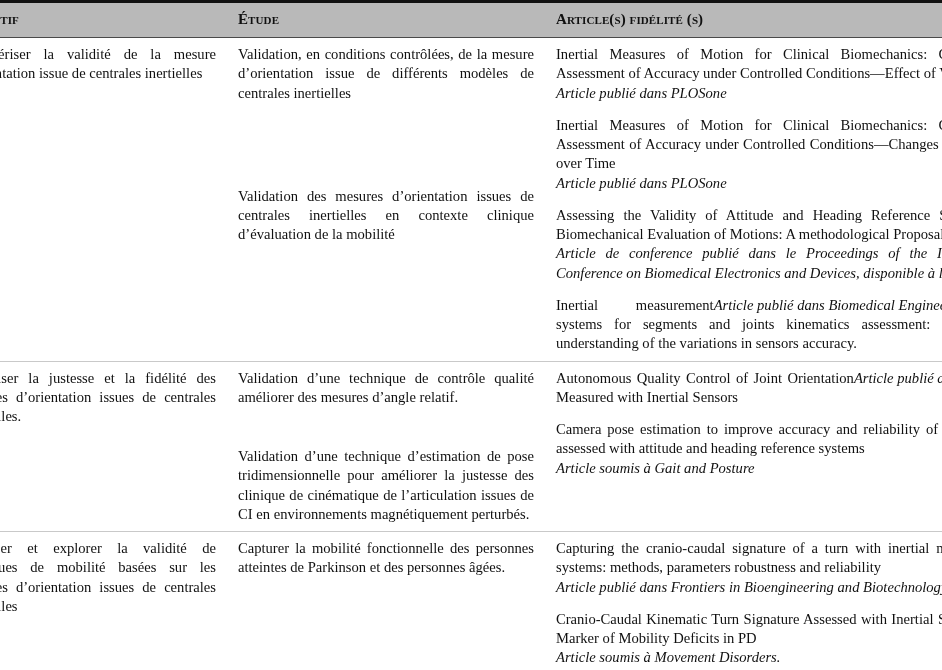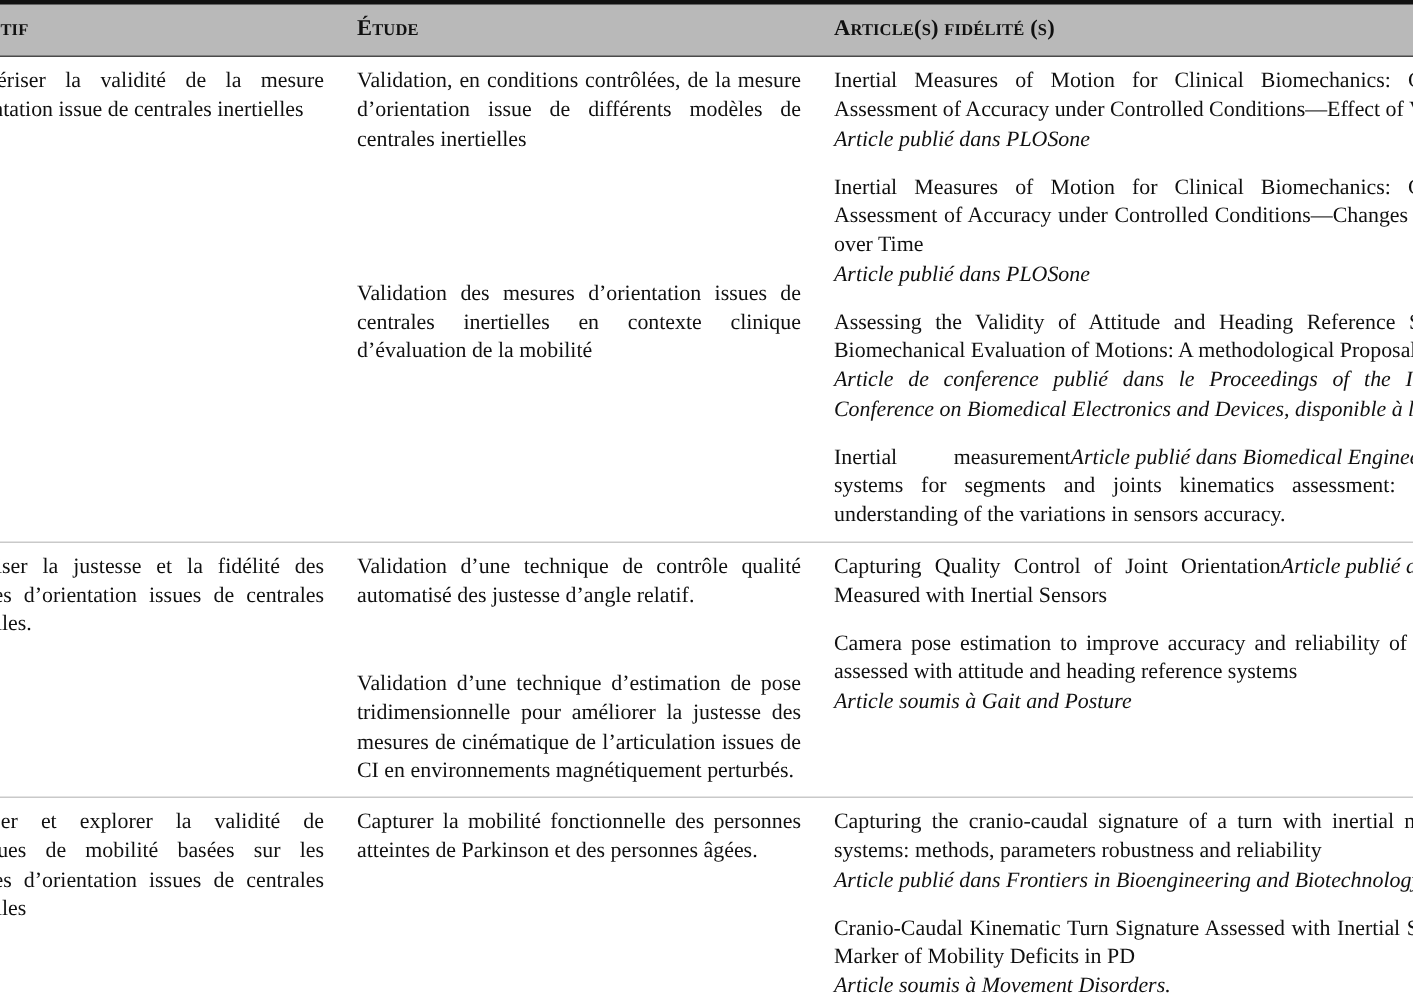--- a/index.html
+++ b/index.html
@@ -162,29 +162,29 @@
               <div class="article-block">
                 <div class="ref-line"><i class="article-ref inline-ref">Article publié dans Biomedical Engineering Online</i><span>Inertial measurement systems for segments and joints kinematics assessment: towards an understanding of the variations in sensors accuracy.</span></div>
               </div>
             </div>
           </td>
         </tr>
         <tr class="objective-row">
           <td class="cell-objectif"><span>Optimiser la justesse et la fidélité des mesures d’orientation issues de centrales inertielles.</span></td>
           <td class="cell-etude">
             <div class="study-stack">
-              <div class="study-block">Validation d’une technique de contrôle qualité automatisé des justesse d’angle relatif.</div>
+              <div class="study-block">Validation d’une technique de contrôle qualité améliorer des mesures d’angle relatif.</div>
               <div class="spacer-l"></div>
-              <div class="study-block">Validation d’une technique d’estimation de pose tridimensionnelle pour améliorer la justesse des mesures de cinématique de l’articulation issues de CI en environnements magnétiquement perturbés.</div>
+              <div class="study-block">Validation d’une technique d’estimation de pose tridimensionnelle pour améliorer la justesse des clinique de cinématique de l’articulation issues de CI en environnements magnétiquement perturbés.</div>
             </div>
           </td>
           <td class="cell-article">
             <div class="article-stack">
               <div class="article-block">
-                <div class="ref-line"><i class="article-ref inline-ref">Article publié dans Sensors</i><span>Capturing Quality Control of Joint Orientation Measured with Inertial Sensors</span></div>
+                <div class="ref-line"><i class="article-ref inline-ref">Article publié dans Sensors</i><span>Autonomous Quality Control of Joint Orientation Measured with Inertial Sensors</span></div>
               </div>
               <div class="spacer-s"></div>
               <div class="article-block">
                 <span class="article-title">Camera pose estimation to improve accuracy and reliability of joint angles assessed with attitude and heading reference systems</span>
                 <span class="article-ref">Article soumis à Gait and Posture</span>
               </div>
             </div>
           </td>
         </tr>
         <tr class="objective-row last-row">

